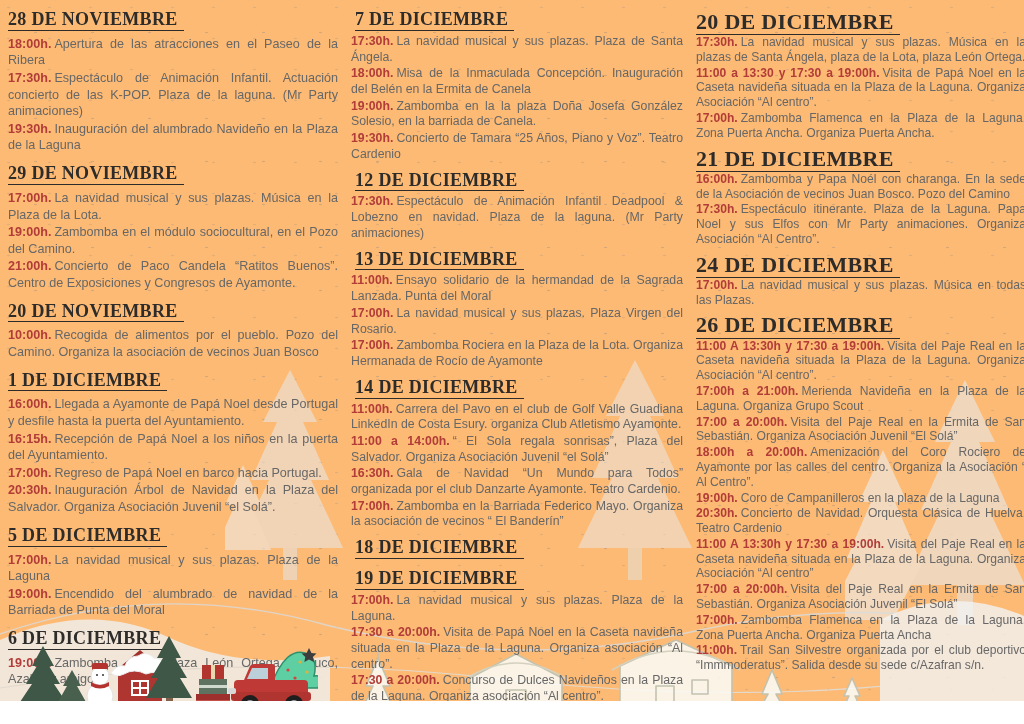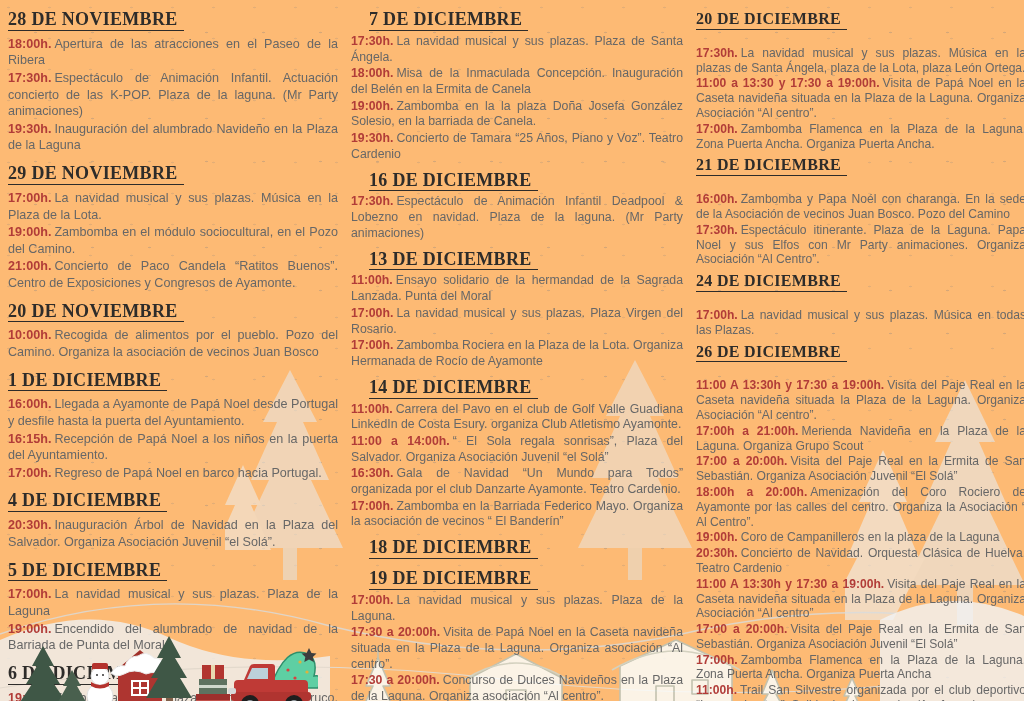--- a/index.html
+++ b/index.html
@@ -20,23 +20,23 @@
           font-size:18px;letter-spacing:.3px;color:#2e2c2a;margin:9px 0 5px;
           display:inline-block;border-bottom:1.6px solid #2e2c2a;padding:0 6px 1px 0;
           line-height:1.05;}
   .section{display:block;}
   .section h2{display:inline-block;}
   p.event{margin:0 0 1px;text-align:justify;color:#676767;}
   .time{font-weight:700;color:#b13c38;margin-right:3px;}
   
   .col-1 p.event{font-size:12.6px;line-height:16.6px;}
   .col-2 p.event{font-size:12.3px;line-height:15.7px;}
-  .col-2 h2.date{margin:7px 18px 3px;}
+  .col-2 h2.date{margin:7px 4px 3px;}
   .col-3 p.event{font-size:12.1px;line-height:14.8px;}
-  .col-3 h2.date{font-size:16px;margin:5px 0 16px;}
+  .col-3 h2.date{font-size:22px;margin:5px 0 0;}
   .column .section:first-child h2.date{margin-top:0;}
   .illus{position:absolute;z-index:3;}
 </style>
 </head>
 <body>
 
 <div class="page">
 
   <div class="bg-dots"></div>
 
@@ -86,35 +86,34 @@
         <section class="section">
     <h2 class="date">29 DE NOVIEMBRE</h2>
   <p class="event"><span class="time">17:00h.</span><span class="txt">La navidad musical y sus plazas. Música en la Plaza de la Lota.</span></p><p class="event"><span class="time">19:00h.</span><span class="txt">Zambomba en el módulo sociocultural, en el Pozo del Camino.</span></p><p class="event"><span class="time">21:00h.</span><span class="txt">Concierto de Paco Candela “Ratitos Buenos”. Centro de Exposiciones y Congresos de Ayamonte.</span></p></section>
         <section class="section">
     <h2 class="date">20 DE NOVIEMBRE</h2>
   <p class="event"><span class="time">10:00h.</span><span class="txt">Recogida de alimentos por el pueblo. Pozo del Camino. Organiza la asociación de vecinos Juan Bosco</span></p></section>
         <section class="section">
     <h2 class="date">1 DE DICIEMBRE</h2>
   <p class="event"><span class="time">16:00h.</span><span class="txt">Llegada a Ayamonte de Papá Noel desde Portugal y desfile hasta la puerta del Ayuntamiento.</span></p><p class="event"><span class="time">16:15h.</span><span class="txt">Recepción de Papá Noel a los niños en la puerta del Ayuntamiento.</span></p><p class="event"><span class="time">17:00h.</span><span class="txt">Regreso de Papá Noel en barco hacia Portugal.</span></p></section>
         <section class="section">
-    <h2 class="date">4 DE DICIEMBRE</h2>
   <p class="event"><span class="time">20:30h.</span><span class="txt">Inauguración Árbol de Navidad en la Plaza del Salvador. Organiza Asociación Juvenil “el Solá”.</span></p></section>
         <section class="section">
     <h2 class="date">5 DE DICIEMBRE</h2>
   <p class="event"><span class="time">17:00h.</span><span class="txt">La navidad musical y sus plazas. Plaza de la Laguna</span></p><p class="event"><span class="time">19:00h.</span><span class="txt">Encendido del alumbrado de navidad de la Barriada de Punta del Moral</span></p></section>
         <section class="section">
     <h2 class="date">6 DE DICIEMBRE</h2>
   <p class="event"><span class="time">19:00h.</span><span class="txt">Zambomba en la Plaza León Ortega. Farruco, Azalea y amigos</span></p></section>
       </div>
     <div class="column col-2">
         <section class="section">
     <h2 class="date">7 DE DICIEMBRE</h2>
   <p class="event"><span class="time">17:30h.</span><span class="txt">La navidad musical y sus plazas. Plaza de Santa Ángela.</span></p><p class="event"><span class="time">18:00h.</span><span class="txt">Misa de la Inmaculada Concepción. Inauguración del Belén en la Ermita de Canela</span></p><p class="event"><span class="time">19:00h.</span><span class="txt">Zambomba en la la plaza Doña Josefa González Solesio, en la barriada de Canela.</span></p><p class="event"><span class="time">19:30h.</span><span class="txt">Concierto de Tamara “25 Años, Piano y Voz”. Teatro Cardenio</span></p></section>
         <section class="section">
-    <h2 class="date">16 DE DICIEMBRE</h2>
+    <h2 class="date">12 DE DICIEMBRE</h2>
   <p class="event"><span class="time">17:30h.</span><span class="txt">Espectáculo de Animación Infantil Deadpool &amp; Lobezno en navidad. Plaza de la laguna. (Mr Party animaciones)</span></p></section>
         <section class="section">
     <h2 class="date">13 DE DICIEMBRE</h2>
   <p class="event"><span class="time">11:00h.</span><span class="txt">Ensayo solidario de la hermandad de la Sagrada Lanzada. Punta del Moral</span></p><p class="event"><span class="time">17:00h.</span><span class="txt">La navidad musical y sus plazas. Plaza Virgen del Rosario.</span></p><p class="event"><span class="time">17:00h.</span><span class="txt">Zambomba Rociera en la Plaza de la Lota. Organiza Hermanada de Rocío de Ayamonte</span></p></section>
         <section class="section">
     <h2 class="date">14 DE DICIEMBRE</h2>
   <p class="event"><span class="time">11:00h.</span><span class="txt">Carrera del Pavo en el club de Golf Valle Guadiana LinkedIn de Costa Esury. organiza Club Atletismo Ayamonte.</span></p><p class="event"><span class="time">11:00 a 14:00h.</span><span class="txt">“ El Sola regala sonrisas”, Plaza del Salvador. Organiza Asociación Juvenil “el Solá”</span></p><p class="event"><span class="time">16:30h.</span><span class="txt">Gala de Navidad “Un Mundo para Todos” organizada por el club Danzarte Ayamonte. Teatro Cardenio.</span></p><p class="event"><span class="time">17:00h.</span><span class="txt">Zambomba en la Barriada Federico Mayo. Organiza la asociación de vecinos “ El Banderín”</span></p></section>
         <section class="section">
     <h2 class="date">18 DE DICIEMBRE</h2>
   </section>

